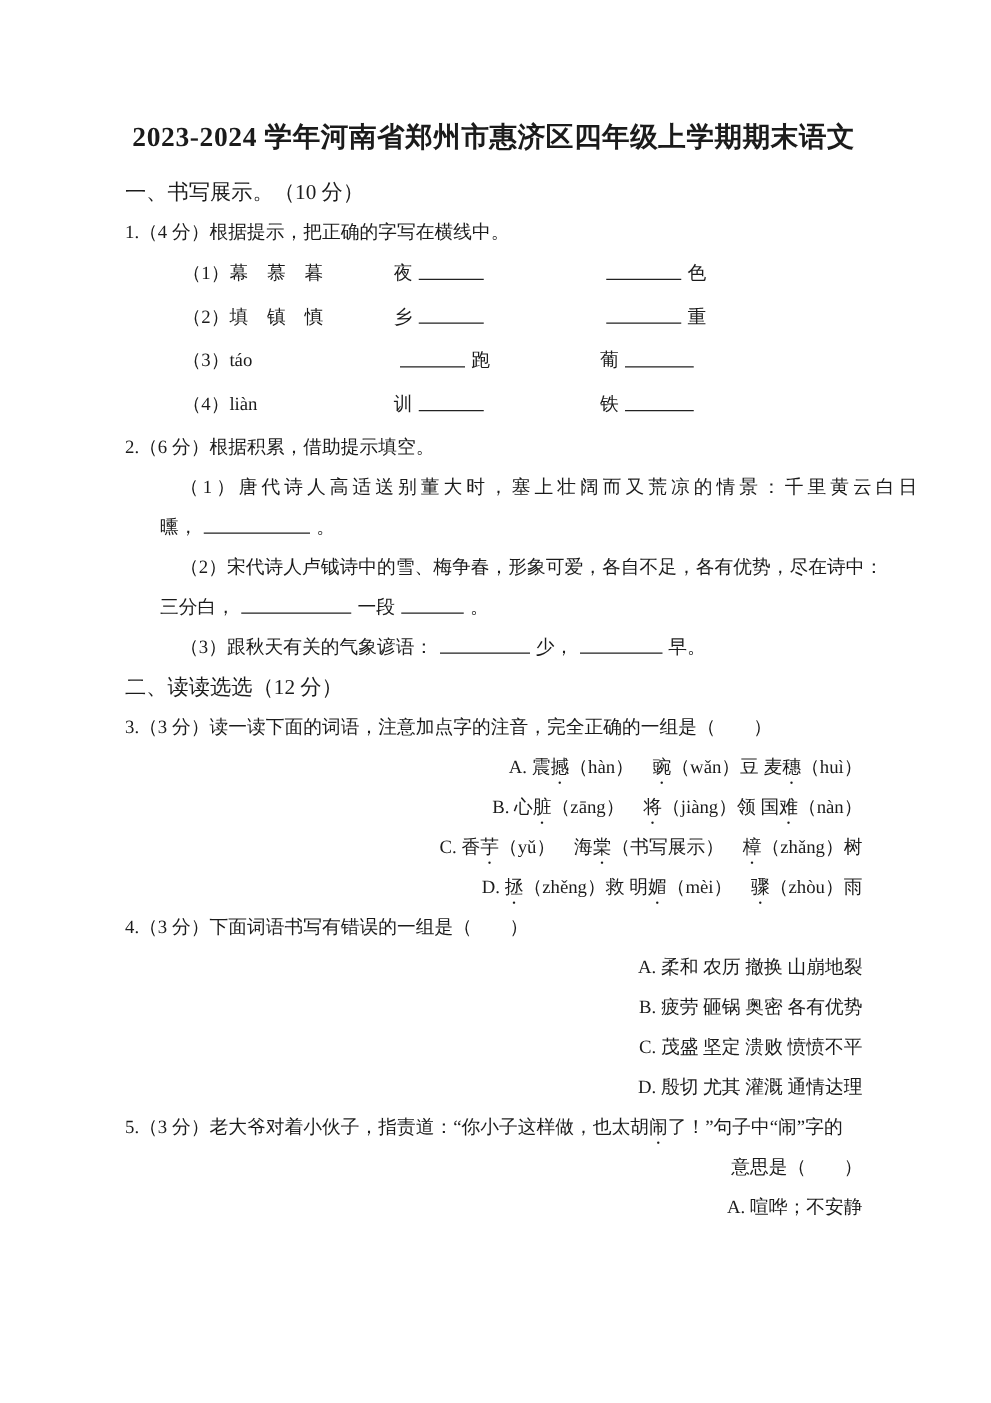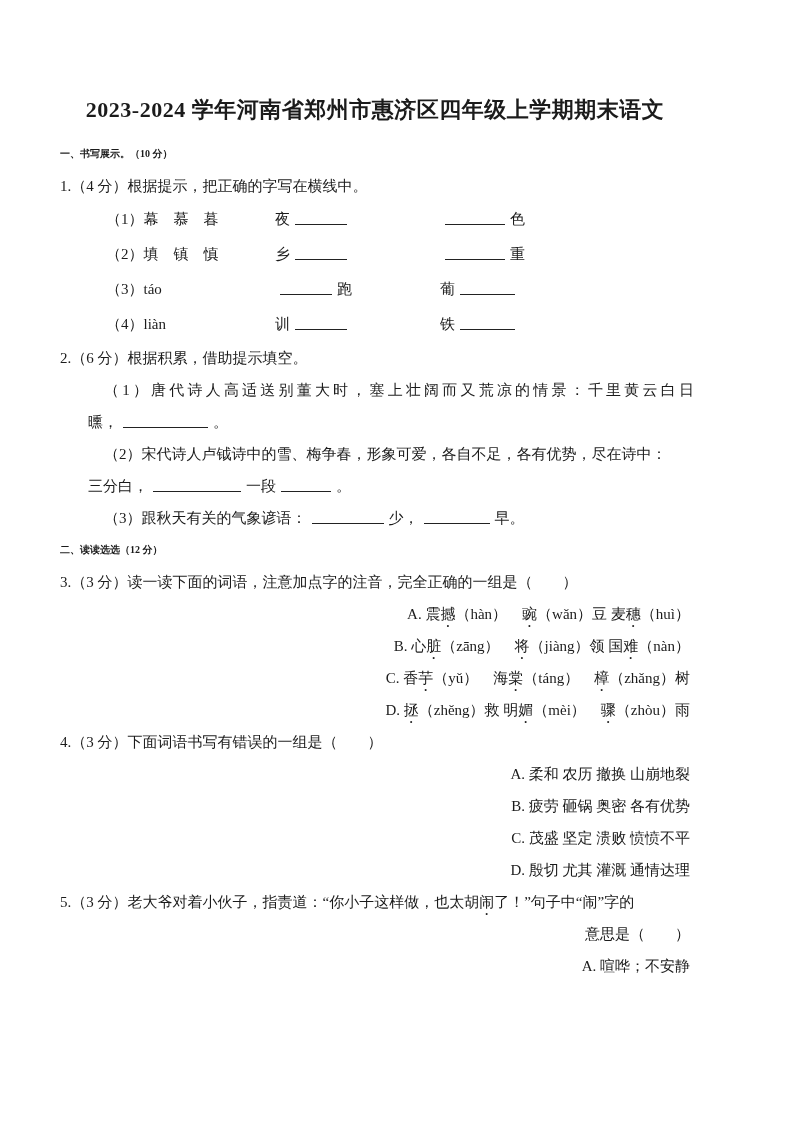--- a/index.html
+++ b/index.html
@@ -1,29 +1,29 @@
 <!DOCTYPE html>
 <html><head>
 <meta charset="utf-8">
 <style>
   html,body{margin:0;padding:0;background:#ffffff;}
   .page{
     width:793px;height:1122px;box-sizing:border-box;
     background:#ffffff;color:#1b1b1b;
-    padding:92px 103px 0 60px;
+    padding:92px 103px 0 100px;
     font-family:"Liberation Serif","DejaVu Serif",serif;
     font-size:15px;overflow:hidden;
   }
   .title{
     text-align:center;font-weight:bold;font-size:22px;line-height:36px;
     letter-spacing:0.5px;white-space:nowrap;
   }
   .ln{height:32px;line-height:32px;white-space:nowrap;}
   .rh{height:35px;line-height:35px;}
-  .h{font-weight:bold;font-size:10px;}
+  .h{font-weight:normal;font-size:17px;}
   .mt10{margin-top:10px;}
   .ind{margin-left:44px;}
   .ind2{margin-left:28px;}
   .ind3{margin-left:33px;text-align:right;}
   .row{position:relative;}
   .c{position:absolute;top:0;}
   .c1{left:30px;margin-left:16px;}
   .c2{left:215px;}
   .c3{left:380px;}
   .bl{
@@ -86,21 +86,21 @@
   <div class="ln ind"><span>（3）跟秋天有关的气象谚语：</span><span class="bl w72"></span><span>少，</span><span class="bl w66"></span><span>早。</span></div>
 
   <div class="ln h">二、读读选选（12 分）</div>
 
   <div class="ln">3.（3 分）读一读下面的词语，注意加点字的注音，完全正确的一组是（　　）</div>
 
   <div class="ln ind3"><span>A. 震</span><span class="dt">撼</span><span>（hàn）　</span><span class="dt">豌</span><span>（wǎn）豆 麦</span><span class="dt">穗</span><span>（huì）</span></div>
 
   <div class="ln ind3"><span>B. 心</span><span class="dt">脏</span><span>（zāng）　</span><span class="dt">将</span><span>（jiàng）领 国</span><span class="dt">难</span><span>（nàn）</span></div>
 
-  <div class="ln ind3"><span>C. 香</span><span class="dt">芋</span><span>（yǔ）　海</span><span class="dt">棠</span><span>（táng）　</span><span class="dt">樟</span><span>（zhǎng）树</span></div>
+  <div class="ln ind3"><span>C. 香</span><span class="dt">芋</span><span>（yǔ）　海</span><span class="dt">棠</span><span>（书写展示）　</span><span class="dt">樟</span><span>（zhǎng）树</span></div>
 
   <div class="ln ind3"><span>D. </span><span class="dt">拯</span><span>（zhěng）救 明</span><span class="dt">媚</span><span>（mèi）　</span><span class="dt">骤</span><span>（zhòu）雨</span></div>
 
   <div class="ln">4.（3 分）下面词语书写有错误的一组是（　　）</div>
 
   <div class="ln ind3">A. 柔和 农历 撤换 山崩地裂</div>
   <div class="ln ind3">B. 疲劳 砸锅 奥密 各有优势</div>
   <div class="ln ind3">C. 茂盛 坚定 溃败 愤愤不平</div>
   <div class="ln ind3">D. 殷切 尤其 灌溉 通情达理</div>
 

